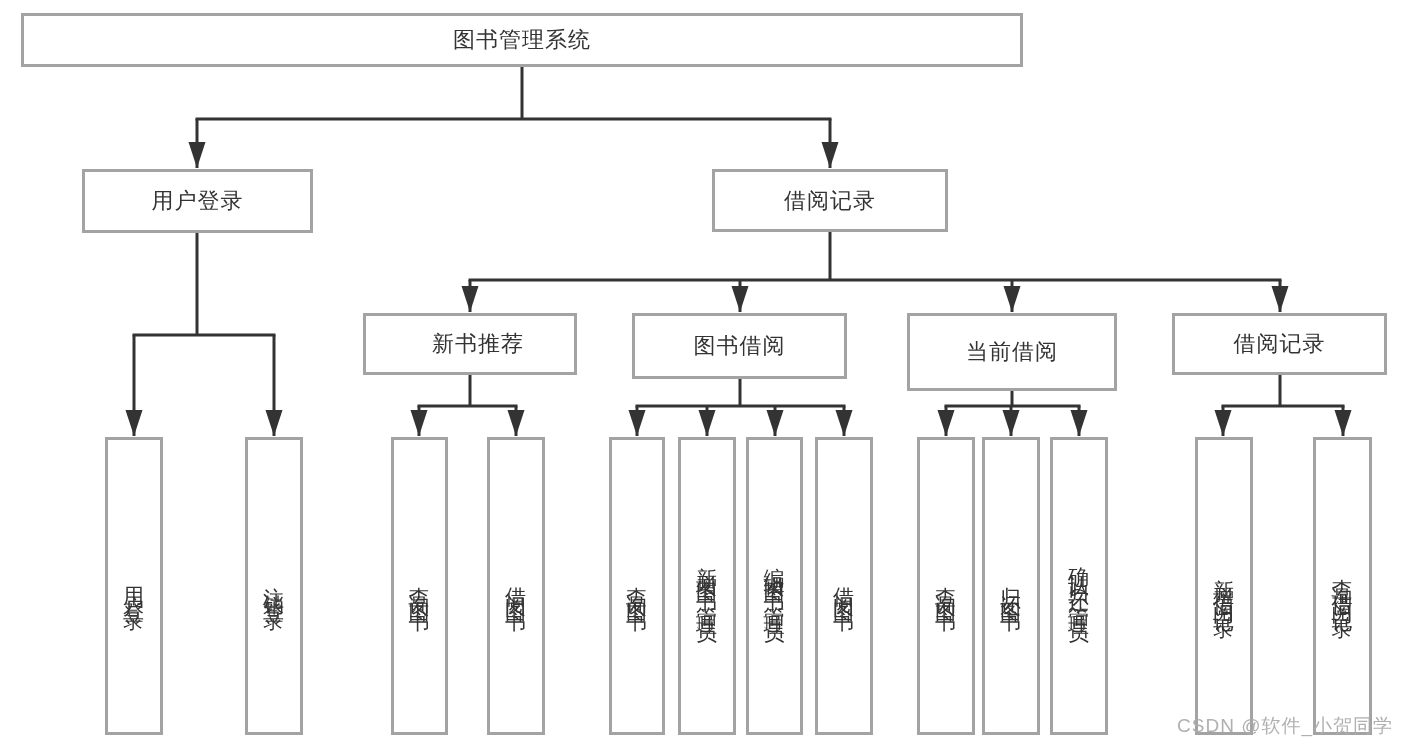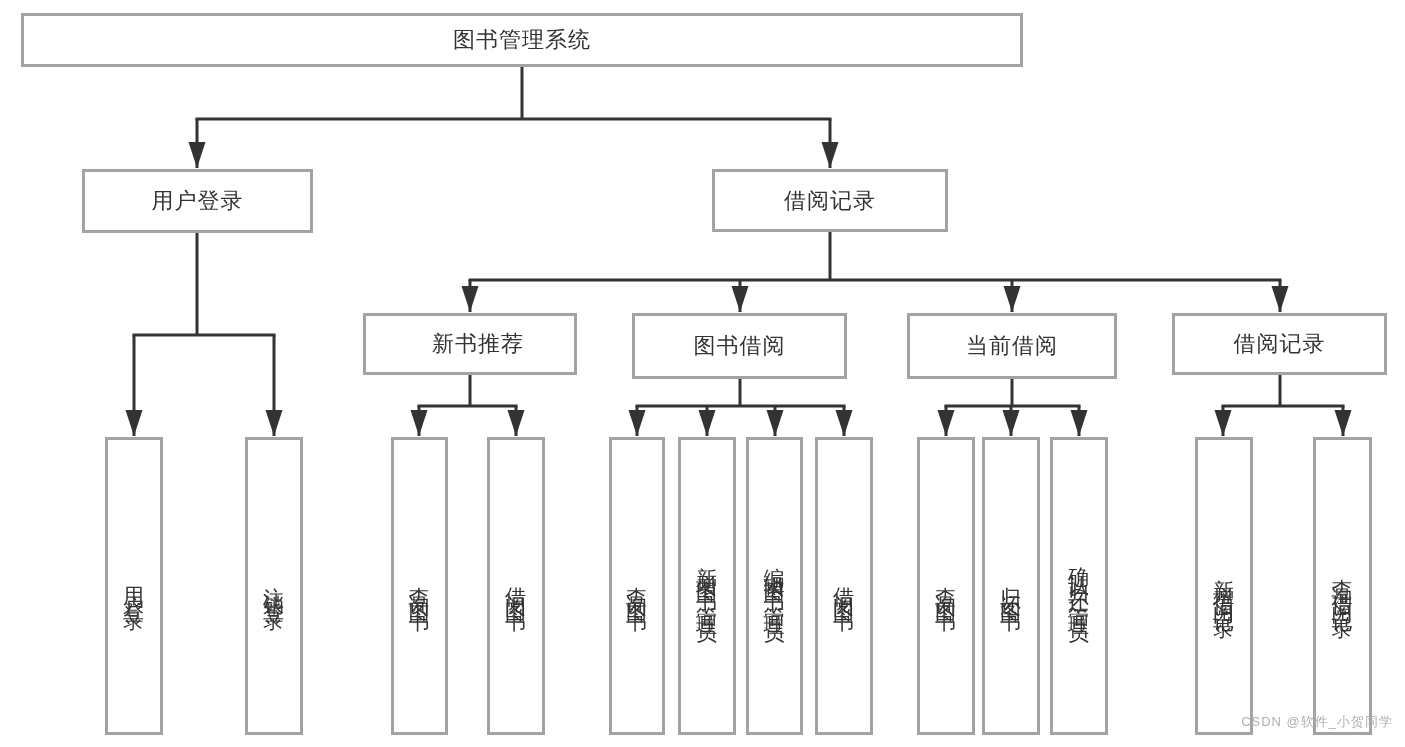--- a/index.html
+++ b/index.html
@@ -43,21 +43,21 @@
     writing-mode: vertical-rl;
     text-orientation: mixed;
     font-size: 21px;
     letter-spacing: 8px;
     line-height: 1;
   }
   .watermark {
     position: absolute;
     top: 713px;
     right: 12px;
-    font-size: 13px;
+    font-size: 19px;
     color: rgba(172,172,172,0.95);
     letter-spacing: 1px;
     white-space: nowrap;
     z-index: 5;
   }
 </style>
 </head>
 <body>
 
 <div class="canvas">
@@ -122,21 +122,21 @@
   <div class="node h" style="left:712px; top:169px; width:236px; height:63px;">
     <span>借阅记录</span>
   </div>
 
   <div class="node h" style="left:363px; top:313px; width:214px; height:62px;padding-left:16px;">
     <span>新书推荐</span>
   </div>
   <div class="node h" style="left:632px; top:313px; width:215px; height:66px;">
     <span>图书借阅</span>
   </div>
-  <div class="node h" style="left:907px; top:313px; width:210px; height:66px;">
+  <div class="node h" style="left:907px; top:313px; width:210px; height:78px;">
     <span>当前借阅</span>
   </div>
   <div class="node h" style="left:1172px; top:313px; width:215px; height:62px;">
     <span>借阅记录</span>
   </div>
 
   <div class="node v" style="left:105px; top:437px; width:58px; height:298px;">
     <span>用户登录</span>
   </div>
   <div class="node v" style="left:245px; top:437px; width:58px; height:298px;">

